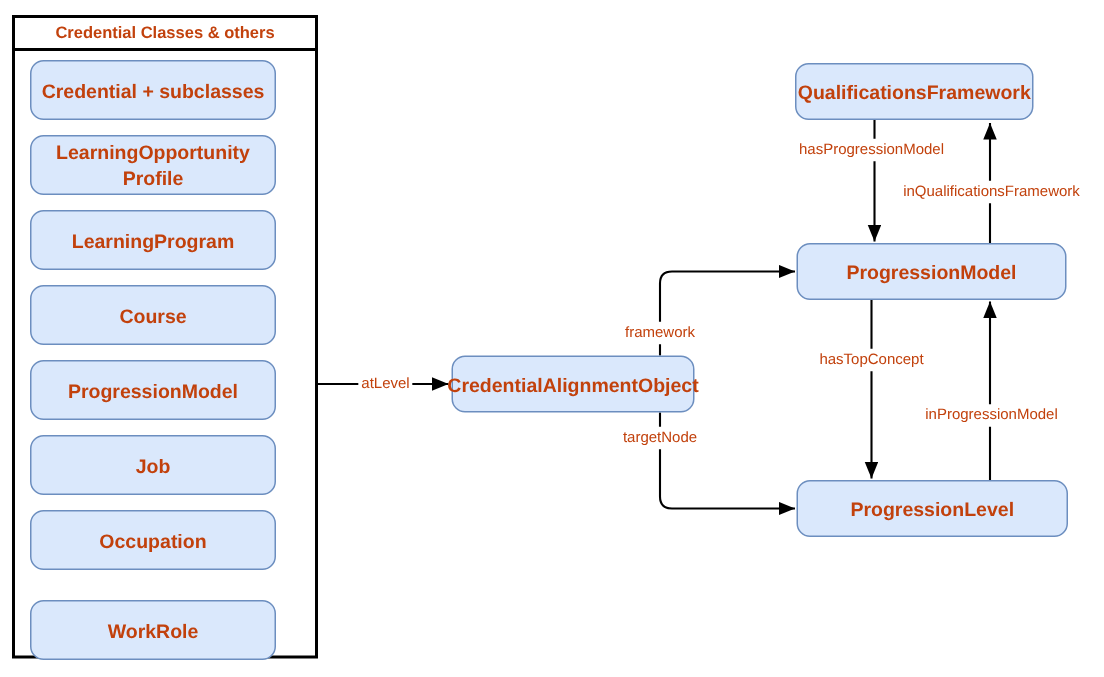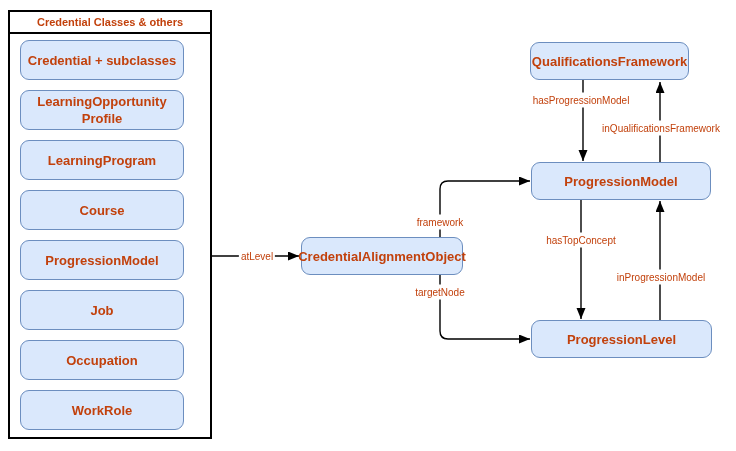--- a/index.html
+++ b/index.html
@@ -87,21 +87,21 @@
 
   <div class="panel">
     <div class="panel-title">Credential Classes &amp; others</div>
     <div class="node" style="top:28px;">Credential + subclasses</div>
     <div class="node" style="top:78px;">LearningOpportunity Profile</div>
     <div class="node" style="top:128px;">LearningProgram</div>
     <div class="node" style="top:178px;">Course</div>
     <div class="node" style="top:228px;">ProgressionModel</div>
     <div class="node" style="top:278px;">Job</div>
     <div class="node" style="top:328px;">Occupation</div>
-    <div class="node" style="top:378px;">WorkRole</div>
+    <div class="node" style="top:388px;">WorkRole</div>
   </div>
 
   <div class="node" style="left:301px; top:237px; width:162px; height:38px;">CredentialAlignmentObject</div>
   <div class="node" style="left:530px; top:42px; width:159px; height:38px;">QualificationsFramework</div>
   <div class="node" style="left:531px; top:320px; width:181px; height:38px;">ProgressionLevel</div>
   <div class="node" style="left:531px; top:162px; width:180px; height:38px;">ProgressionModel</div>
 
   <div class="edge-label" style="left:257px; top:256px;">atLevel</div>
   <div class="edge-label" style="left:440px; top:222px;">framework</div>
   <div class="edge-label" style="left:440px; top:292px;">targetNode</div>

